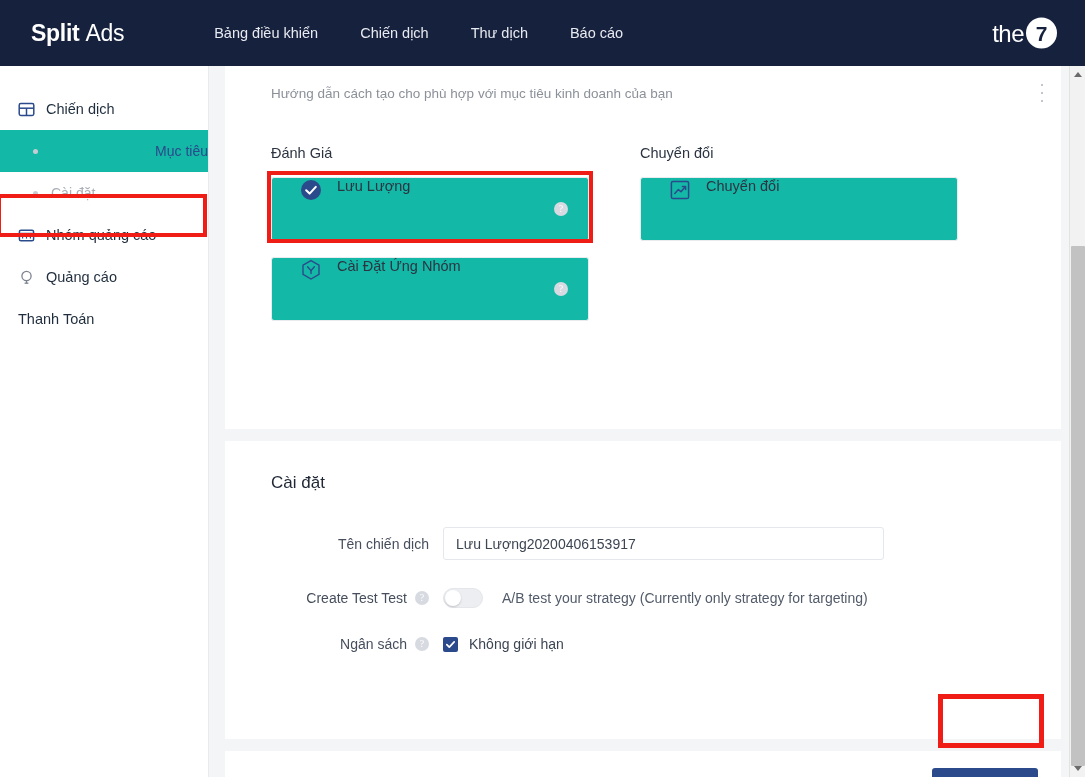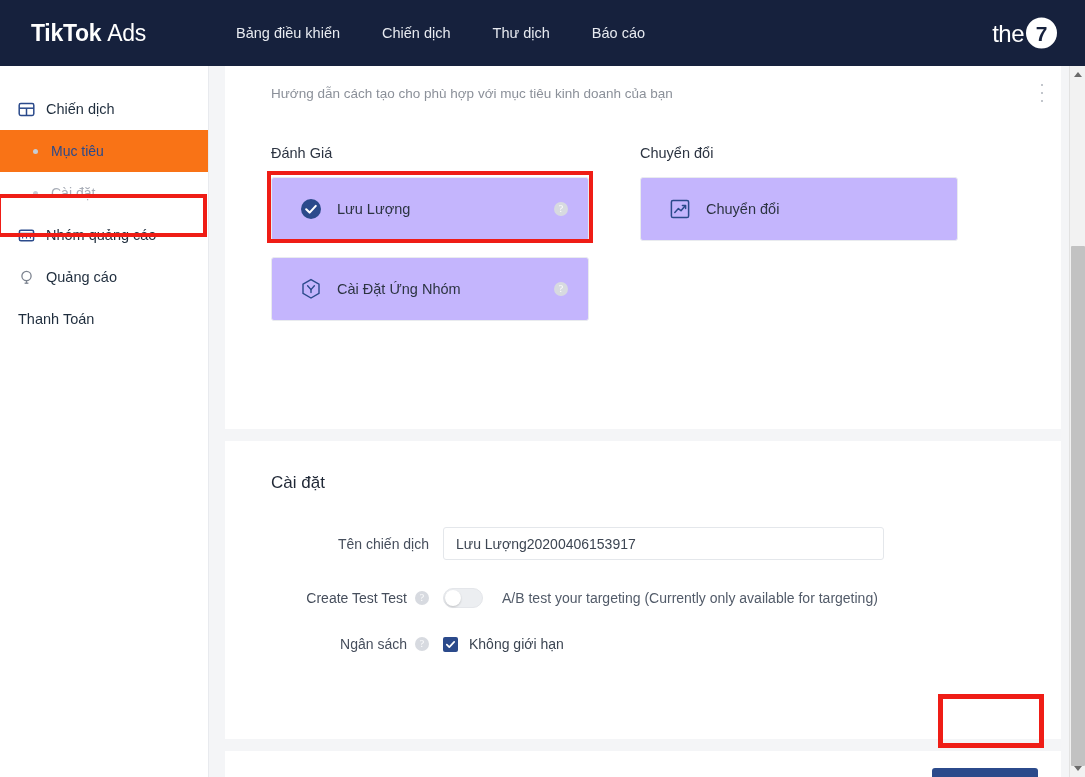--- a/index.html
+++ b/index.html
@@ -57,21 +57,21 @@
   }
   .side-item {
     position: relative;
     display: flex; align-items: center;
     height: 42px; padding-left: 18px;
     font-size: 14.5px; color: #1f2d3d;
     cursor: pointer; white-space: nowrap;
   }
   .side-item.sub { padding-left: 30px; font-size: 14px; }
   .side-item.sub.active {
-    background: #f97316; color: #2b4a8b; font-weight: normal;
+    background: #14b8a6; color: #2b4a8b; font-weight: normal; justify-content: space-between;
   }
   .side-item.sub.muted { color: #a8adb7; }
   .side-ico {
     width: 17px; height: 17px; margin-right: 11px;
     display: inline-flex; align-items: center; justify-content: center;
     flex: 0 0 auto;
   }
   .dot-ico {
     width: 5px; height: 5px; border-radius: 50%;
     background: #c7ccd4; margin-right: 13px; margin-left: 3px; flex: 0 0 auto;
@@ -108,22 +108,22 @@
   .obj-col { width: 343px; }
   .obj-col:first-child { margin-right: 26px; }
   .col-title {
     font-size: 14.5px; color: #2c3442; margin-bottom: 16px;
   }
   .obj-card {
     position: relative;
     height: 64px; width: 318px;
     border: 1px solid #e9ebef;
     border-radius: 3px;
-    background: #c4b5fd;
-    display: flex; align-items: center;
+    background: #14b8a6;
+    display: flex; 
     padding: 0 16px 0 27px;
     margin-bottom: 16px;
     cursor: pointer;
   }
   .obj-card.selected { border-color: #e9ebef; }
   .obj-card-ico {
     width: 23px; height: 23px; margin-right: 15px; flex: 0 0 auto;
     display: flex; align-items: center; justify-content: center;
   }
   .obj-card-label { font-size: 14.5px; color: #2c3442; white-space: nowrap; }
@@ -257,21 +257,21 @@
   .tri-up { width: 0; height: 0; border-left: 4px solid transparent; border-right: 4px solid transparent; border-bottom: 5px solid #6b6b6b; }
   .tri-down { width: 0; height: 0; border-left: 4px solid transparent; border-right: 4px solid transparent; border-top: 5px solid #6b6b6b; }
 </style>
 </head>
 <body>
 
 <div class="app">
 
   <div class="topbar">
     <div class="brand">
-      <span class="tik">TikTok</span><span>&nbsp;</span><span class="ads">Ads</span>
+      <span class="tik">Split</span><span>&nbsp;</span><span class="ads">Ads</span>
     </div>
 
     <div class="nav">
       <div class="nav-item">Bảng điều khiển</div>
       <div class="nav-item">Chiến dịch</div>
       <div class="nav-item">Thư dịch</div>
       <div class="nav-item">Báo cáo</div>
     </div>
 
     <div class="the7">
@@ -397,21 +397,21 @@
       </div>
 
       <div class="frow">
         <div class="flabel">
           <span>Create Test Test</span>
           <span class="help-inline">?</span>
         </div>
         <div class="toggle">
           <span class="knob"></span>
         </div>
-        <span class="toggle-desc">A/B test your targeting (Currently only available for targeting)</span>
+        <span class="toggle-desc">A/B test your strategy (Currently only strategy for targeting)</span>
       </div>
 
       <div class="frow">
         <div class="flabel">
           <span>Ngân sách</span>
           <span class="help-inline">?</span>
         </div>
         <span class="chk">
           <svg width="11" height="11" viewBox="0 0 11 11">
             <path d="M1.8 5.6 L4.3 8.1 L9.2 2.9" fill="none" stroke="#ffffff" stroke-width="1.7" stroke-linecap="round" stroke-linejoin="round"></path>

